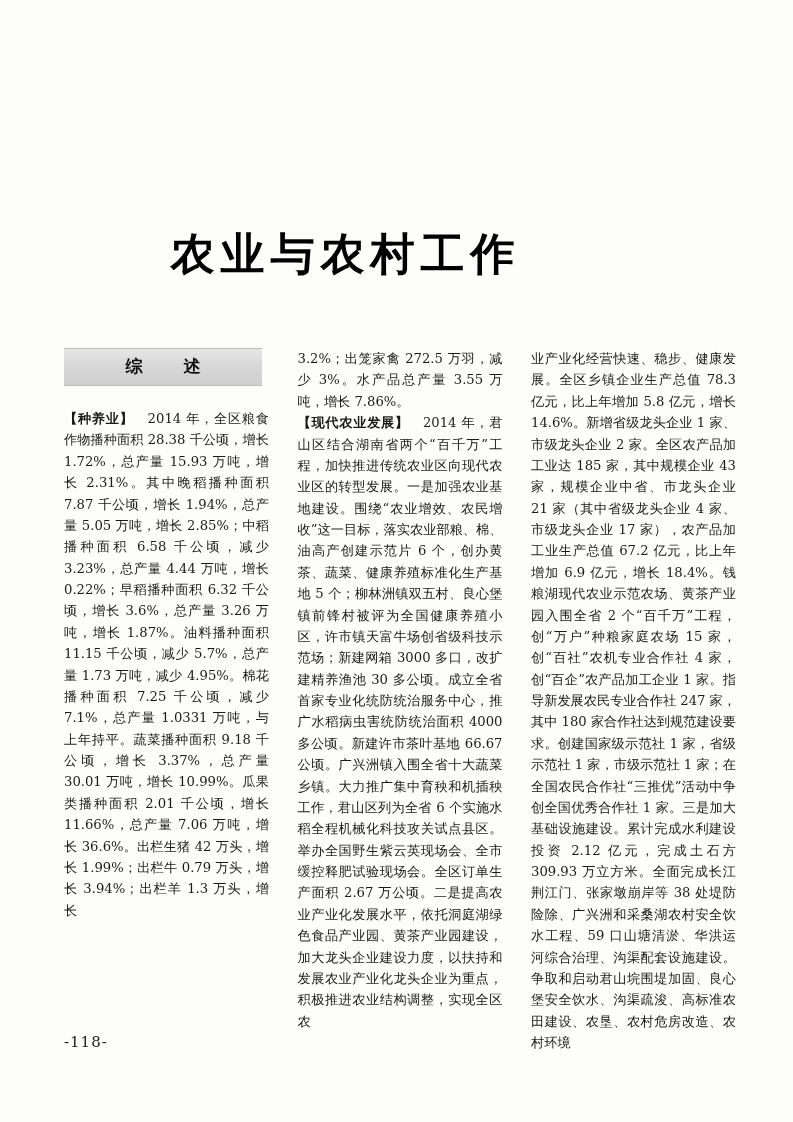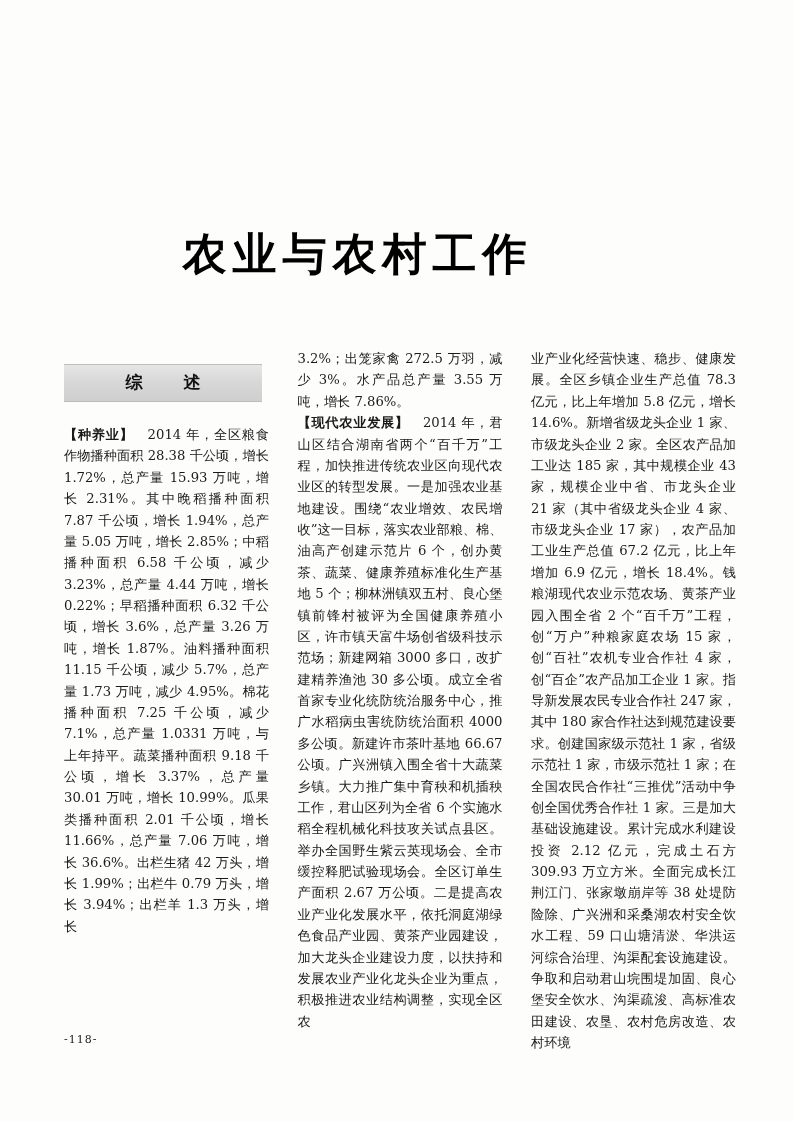--- a/index.html
+++ b/index.html
@@ -19,21 +19,21 @@
     position: absolute;
     left: 0;
     top: 0;
     width: 793px;
     height: 1122px;
     background: #fdfdfc;
   }
   .page-title {
     position: absolute;
     top: 196px;
-    left: 12px;
+    left: 0;
     width: 691px;
     text-align: center;
     font-size: 44px;
     font-weight: bold;
     letter-spacing: 6px;
     font-family: Liberation Mono, monospace;
     color: #000;
   }
   .columns {
     position: absolute;
@@ -49,21 +49,21 @@
     font-size: 13.2px;
     line-height: 1.62;
     text-align: justify;
     text-justify: inter-ideograph;
   }
   .col p {
     margin: 0;
     text-indent: 0;
   }
   .section-head {
-    margin: 16px 0 22px 0;
+    margin: 0 0 22px 0;
     width: 198px;
     height: 36px;
     background: linear-gradient(180deg, #e6e6e6 0%, #d8d8d8 45%, #cfcfcf 100%);
     border-top: 1px solid #bdbdbd;
     border-bottom: 1px solid #bdbdbd;
     display: flex;
     align-items: center;
     justify-content: center;
     font-size: 17px;
     font-weight: bold;
@@ -74,21 +74,21 @@
   .para {
     margin-bottom: 14px;
   }
   .lead {
     font-weight: bold;
   }
   .page-number {
     position: absolute;
     left: 64px;
     top: 1033px;
-    font-size: 11px;
+    font-size: 15px;
     letter-spacing: 1px;
     color: #222;
   }
   .col-1 { padding-top: 0; }
   .col-2 { padding-top: 0; }
   .col-3 { padding-top: 0; }
 </style>
 </head>
 <body>
 

